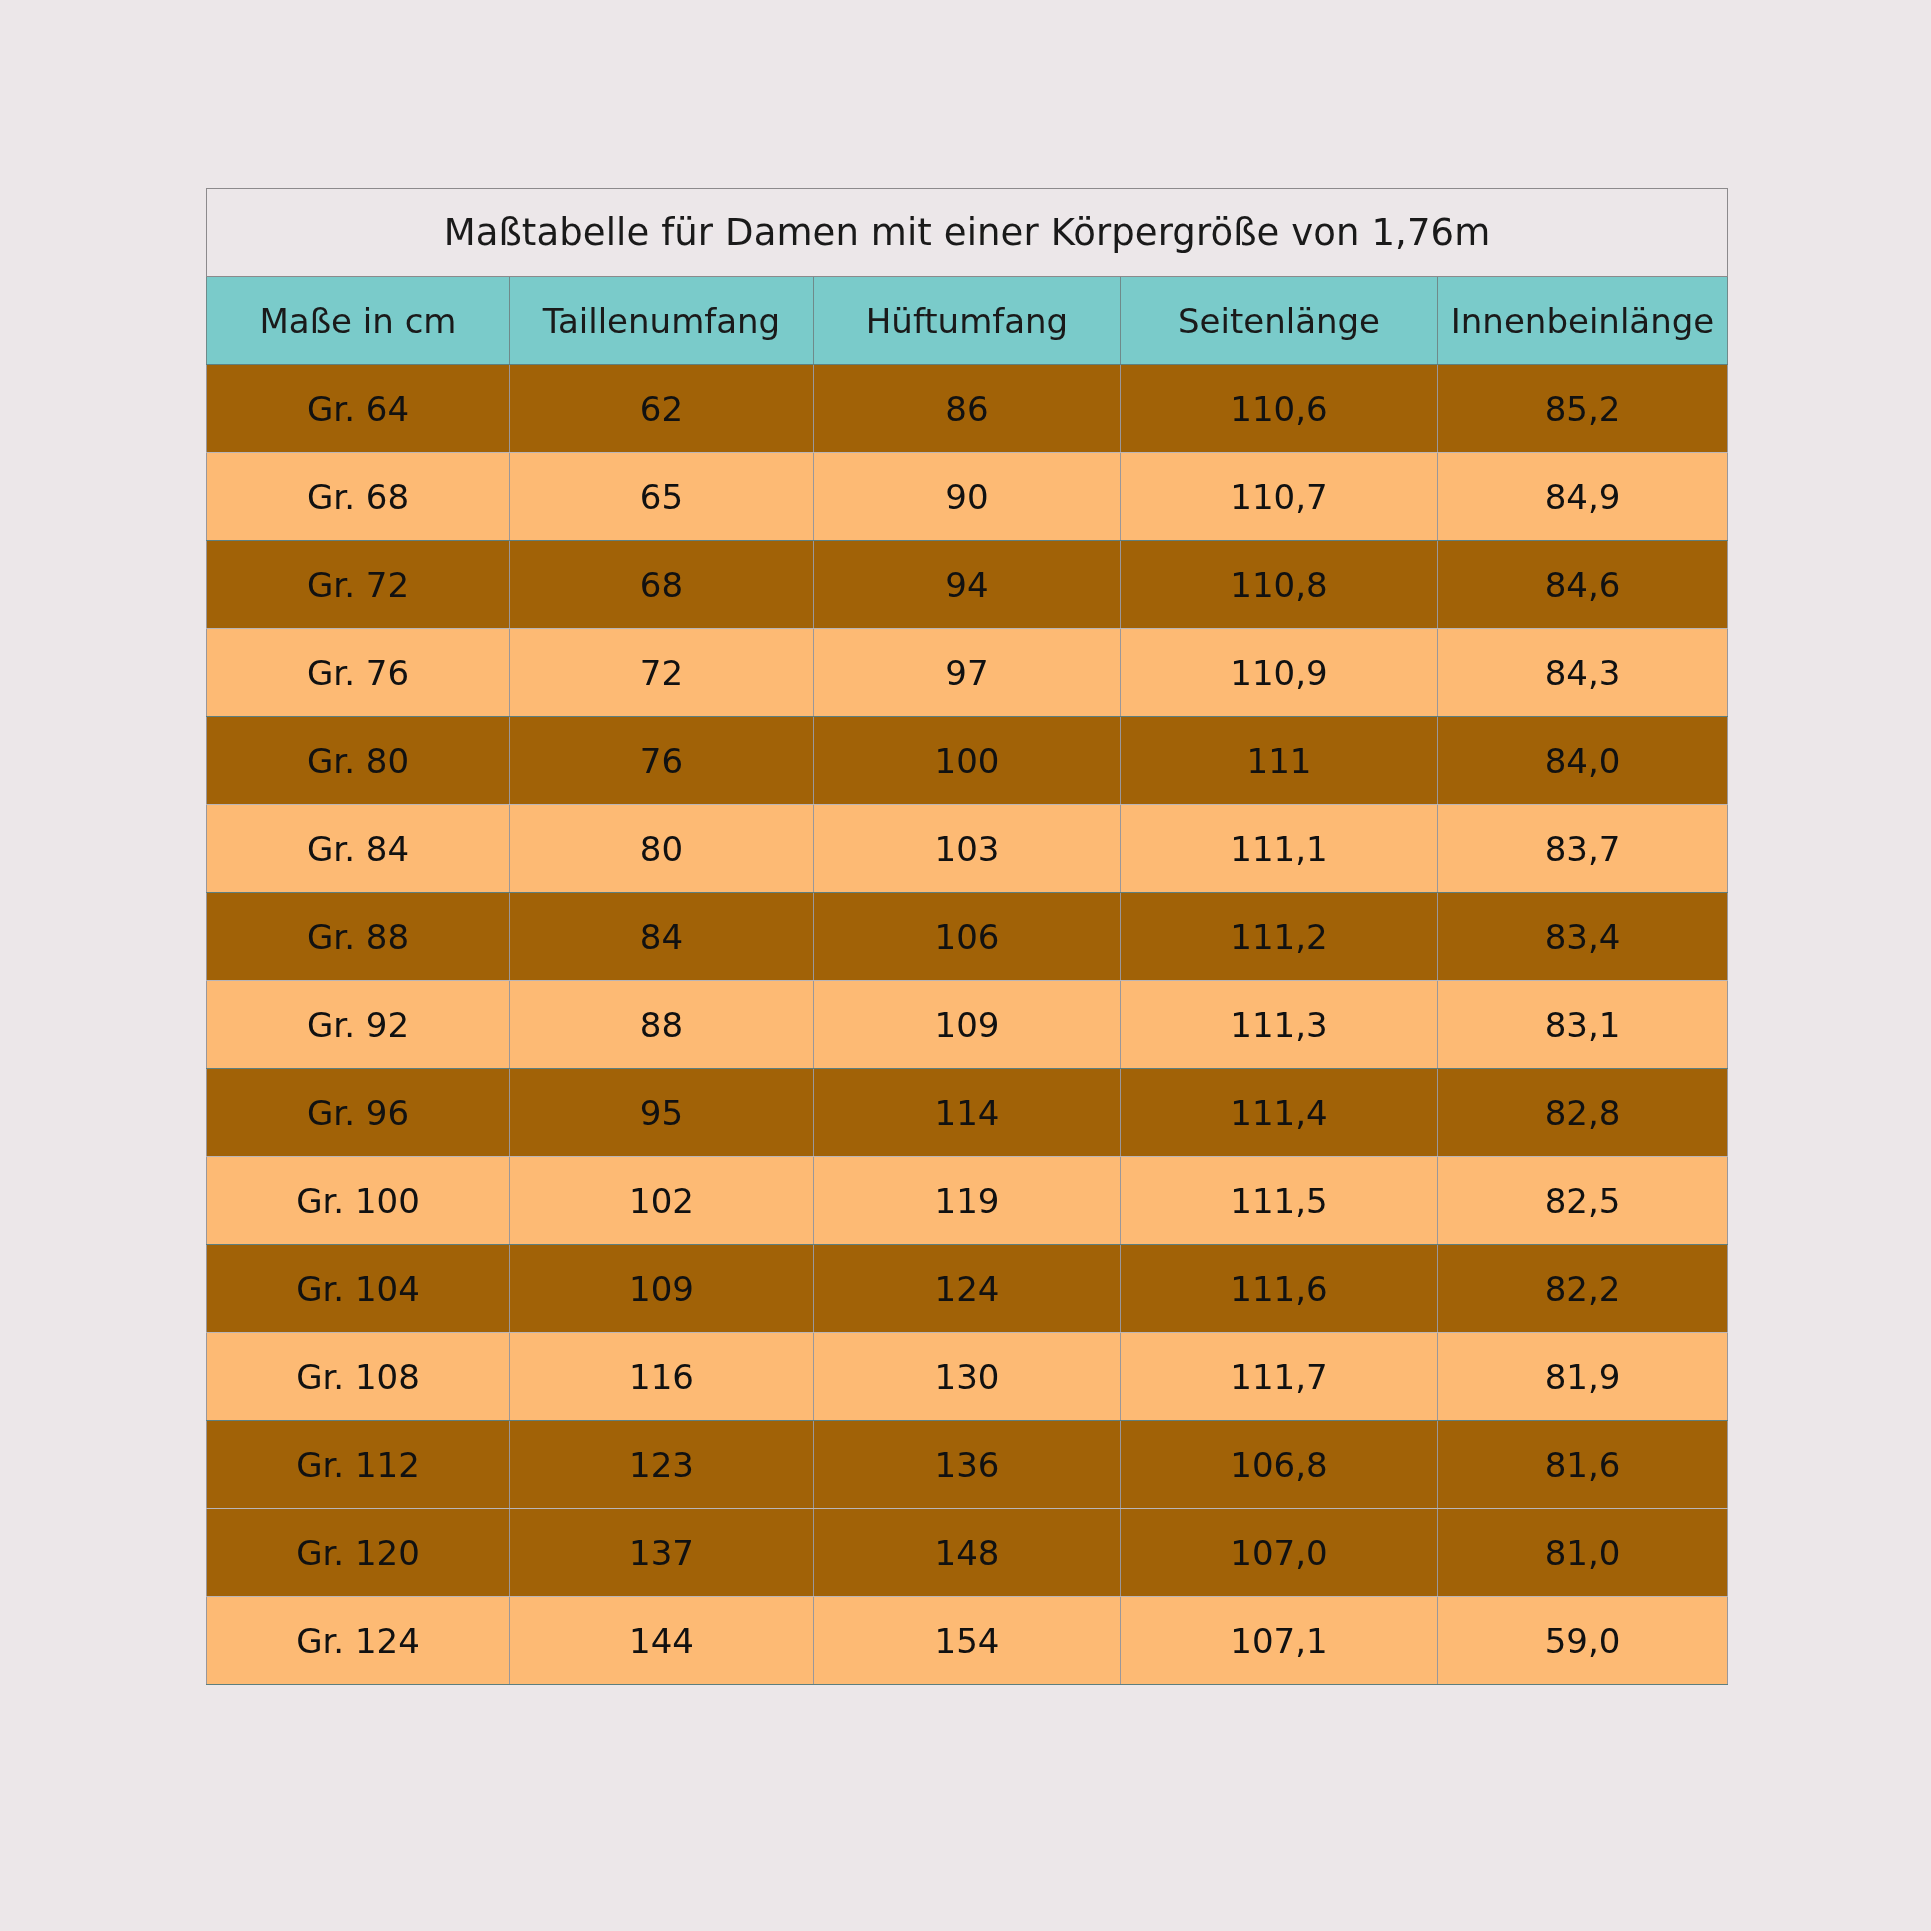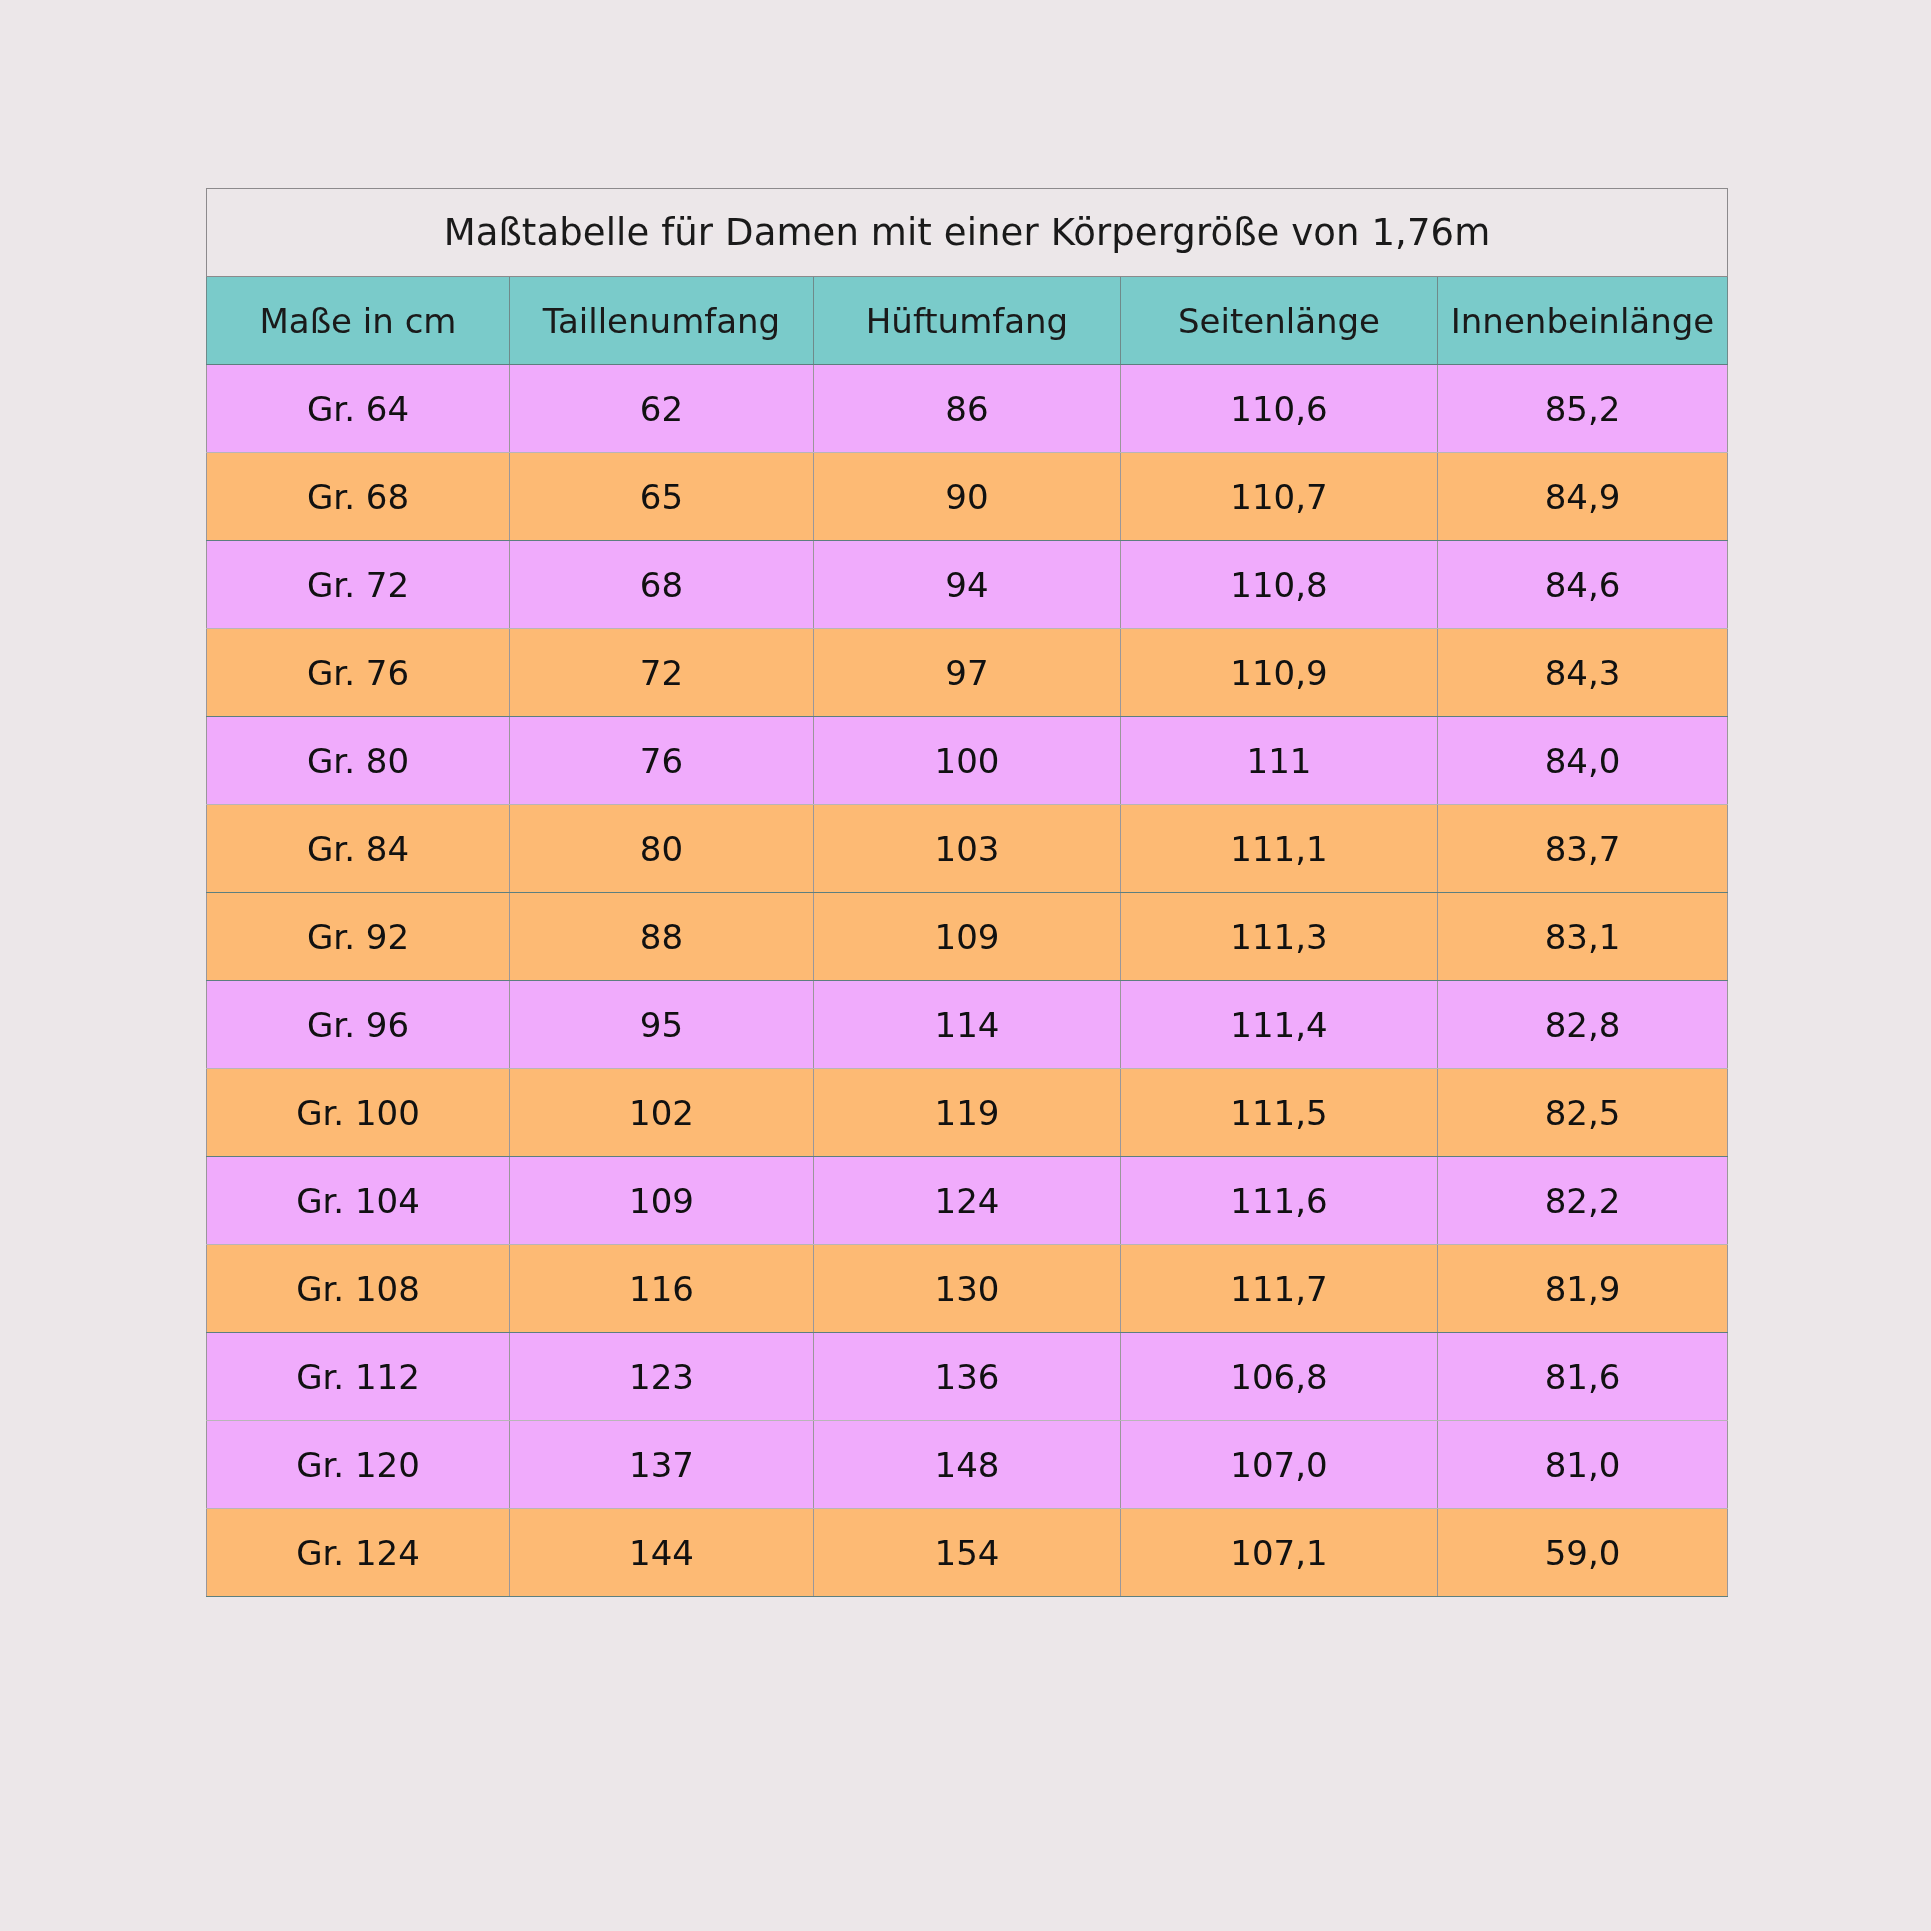--- a/index.html
+++ b/index.html
@@ -80,21 +80,21 @@
     font-size: 34px;
     font-weight: 400;
     color: #111111;
     border-left: 1px solid #9a979a;
     border-right: 1px solid #9a979a;
     padding: 0 3.9px;
     white-space: nowrap;
   }
 
   tbody tr.row-light td {
-    background: #f0abfc;
+    background: #a16207;
     border-top: 1px solid #b9b5b8;
     border-bottom: 1px solid #b9b5b8;
   }
 
   tbody tr.row-teal td {
     background: #fdba74;
     border-top: 1px solid #5d7f7f;
     border-bottom: 1px solid #5d7f7f;
   }
 </style>
@@ -161,20 +161,27 @@
           <td>111</td>
           <td>84,0</td>
         </tr>
         <tr class="row-teal">
           <td>Gr. 84</td>
           <td>80</td>
           <td>103</td>
           <td>111,1</td>
           <td>83,7</td>
         </tr>
+        <tr class="row-light">
+          <td>Gr. 88</td>
+          <td>84</td>
+          <td>106</td>
+          <td>111,2</td>
+          <td>83,4</td>
+        </tr>
         <tr class="row-teal">
           <td>Gr. 92</td>
           <td>88</td>
           <td>109</td>
           <td>111,3</td>
           <td>83,1</td>
         </tr>
         <tr class="row-light">
           <td>Gr. 96</td>
           <td>95</td>

